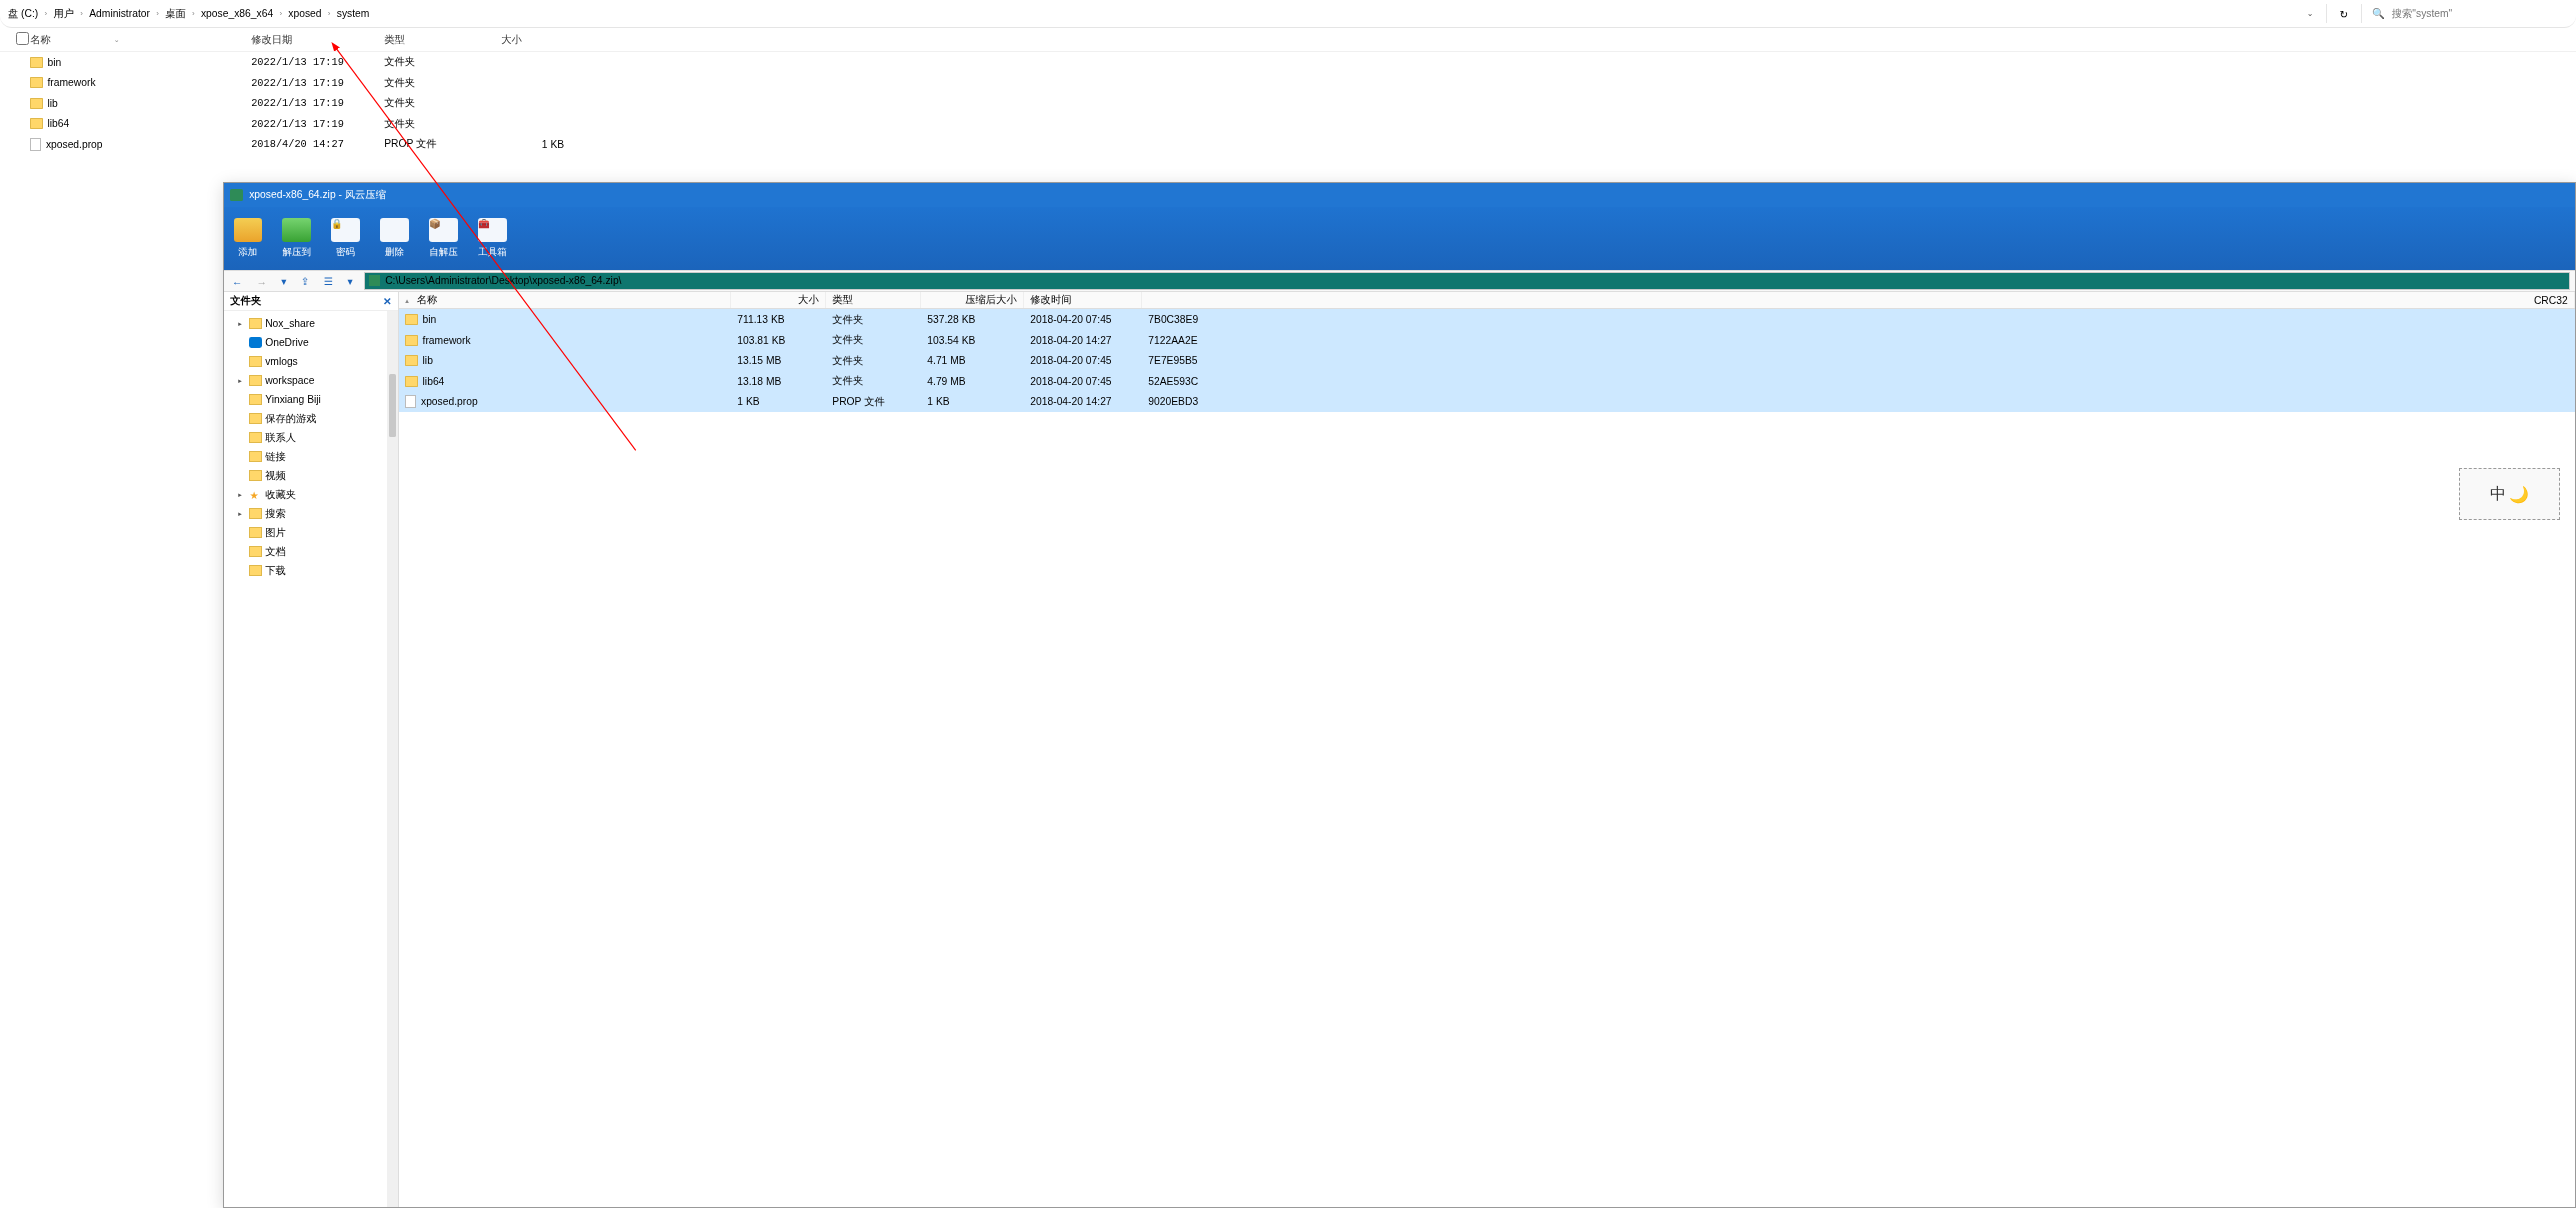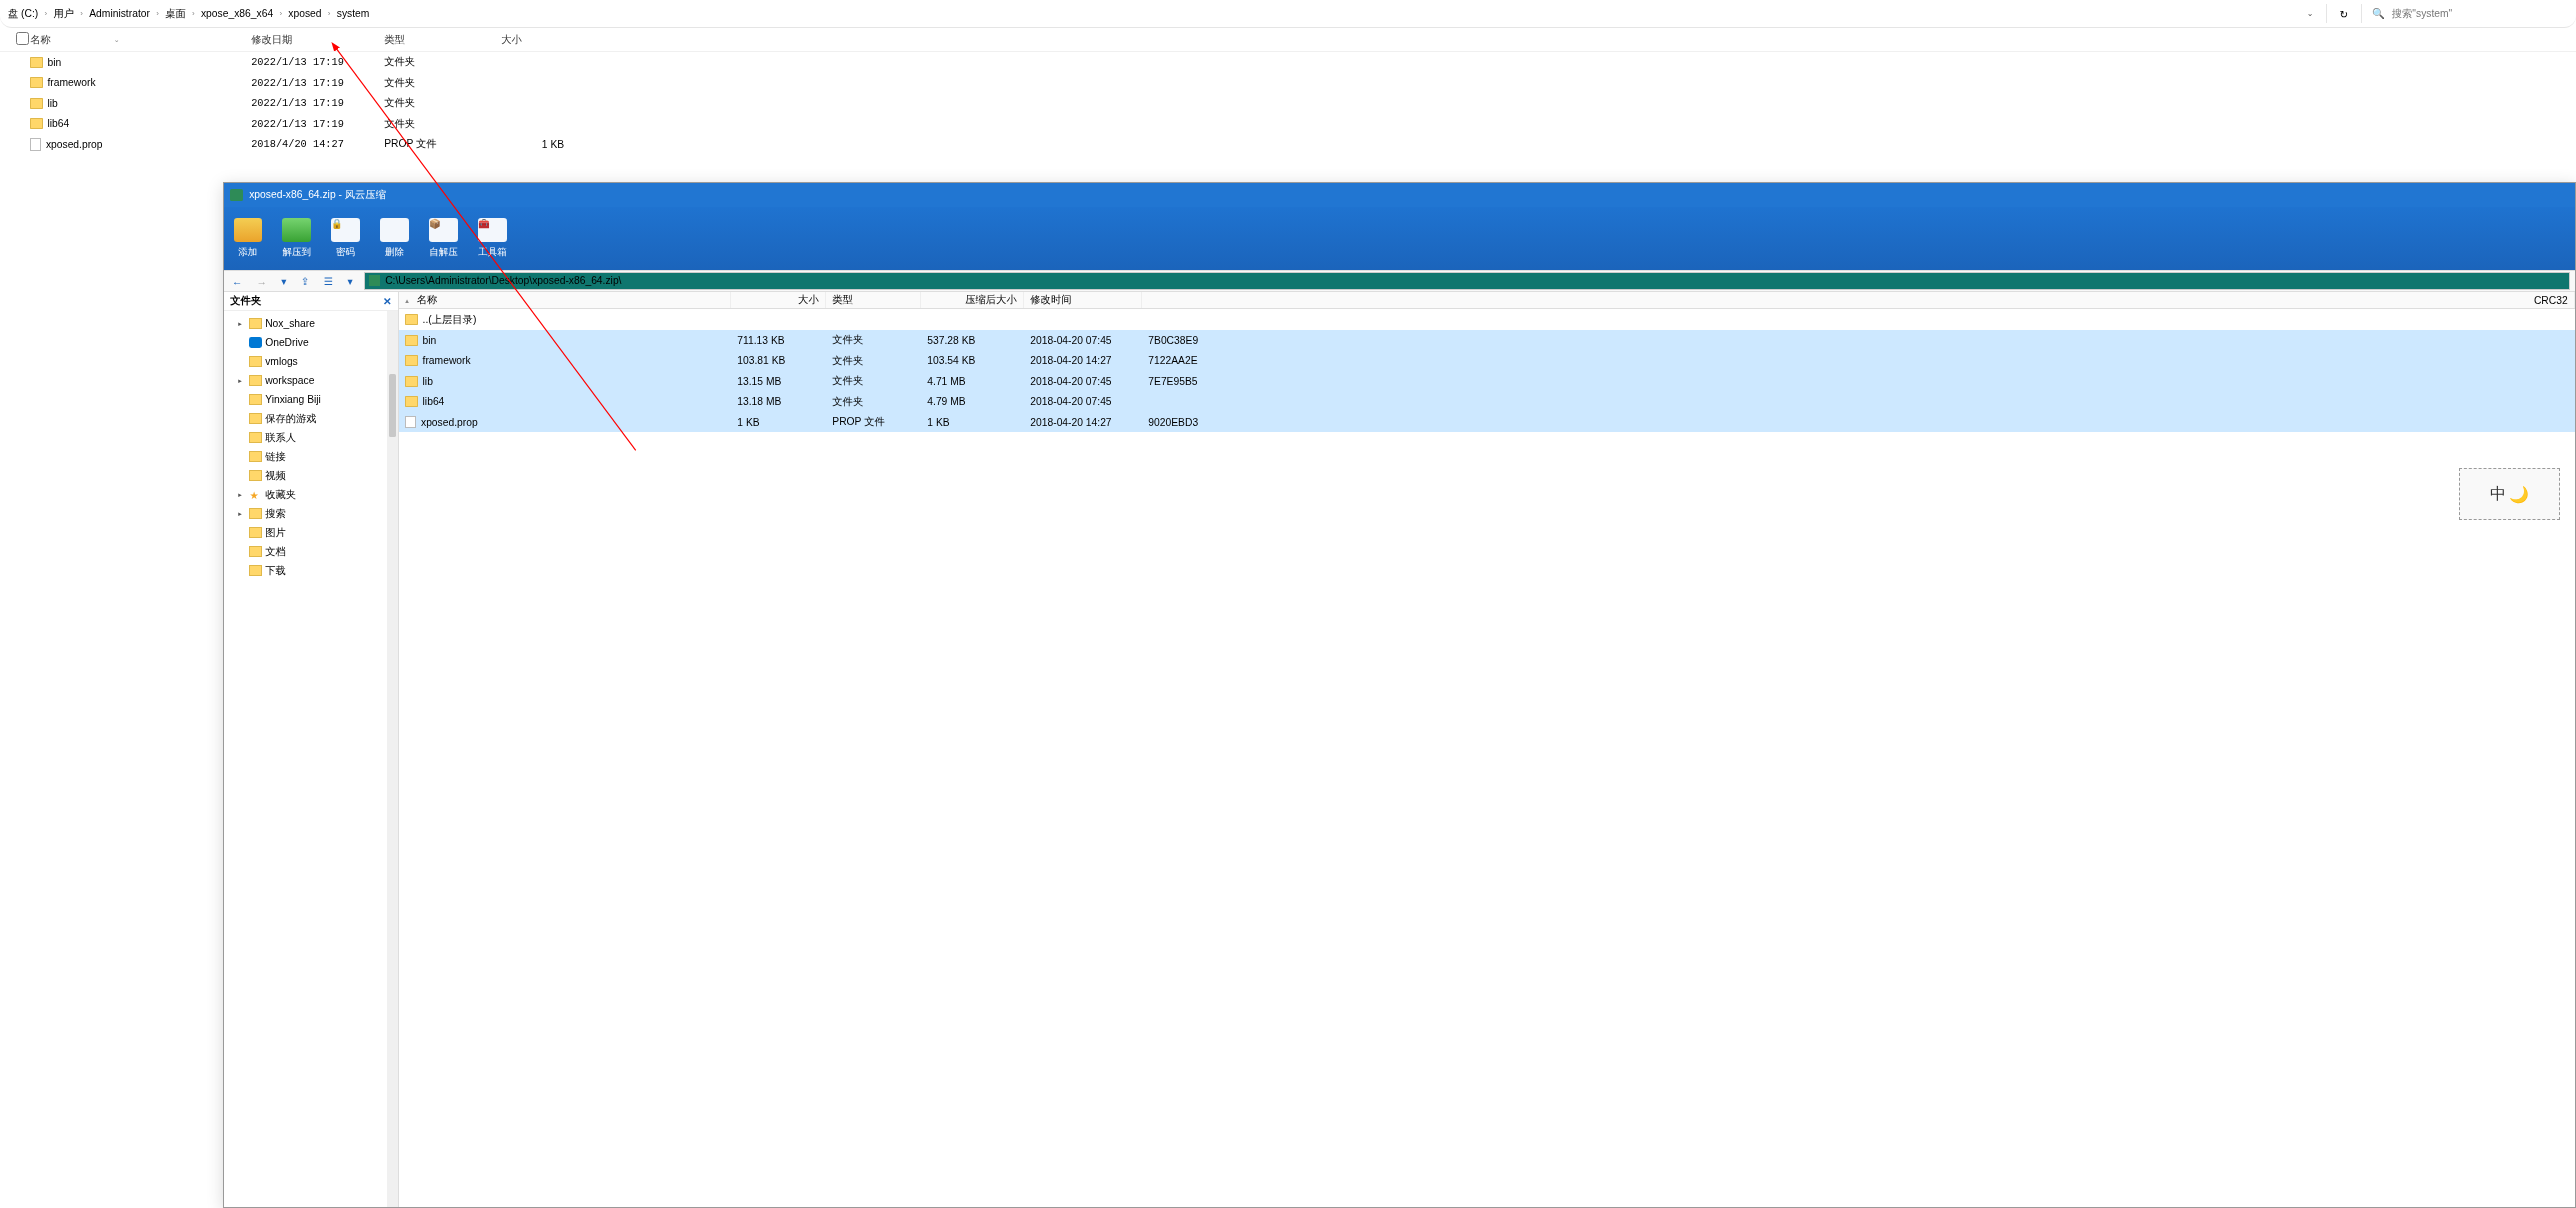--- a/index.html
+++ b/index.html
@@ -350,31 +350,20 @@
             <span>压缩后大小</span>
           </div>
         <div class="fg-mtime">
             <span>修改时间</span>
           </div>
         <div class="fg-crc">
             <span>CRC32</span>
           </div>
       </div>
       <div id="grid-rows">
-          <div class="frow">
-            <div class="fg-name">
-              <span class="folder-ico"></span>
-              <span>..(上层目录)</span>
-            </div>
-            <div class="fg-size"></div>
-            <div class="fg-type"></div>
-            <div class="fg-csize"></div>
-            <div class="fg-mtime"></div>
-            <div class="fg-crc"></div>
-          </div>
           <div class="frow sel">
             <div class="fg-name">
               <span class="folder-ico"></span>
               <span>bin</span>
             </div>
     <div class="fg-size">711.13 KB</div>
     <div class="fg-type">文件夹</div>
     <div class="fg-csize">537.28 KB</div>
     <div class="fg-mtime">2018-04-20 07:45</div>
     <div class="fg-crc">7B0C38E9</div>
@@ -403,20 +392,21 @@
           </div>
           <div class="frow sel">
             <div class="fg-name">
               <span class="folder-ico"></span>
               <span>lib64</span>
             </div>
     <div class="fg-size">13.18 MB</div>
     <div class="fg-type">文件夹</div>
     <div class="fg-csize">4.79 MB</div>
     <div class="fg-mtime">2018-04-20 07:45</div>
+    <div class="fg-crc">52AE593C</div>
           </div>
           <div class="frow sel">
             <div class="fg-name">
               <span class="file-ico"></span>
               <span>xposed.prop</span>
             </div>
     <div class="fg-size">1 KB</div>
     <div class="fg-type">PROP 文件</div>
     <div class="fg-csize">1 KB</div>
     <div class="fg-mtime">2018-04-20 14:27</div>

